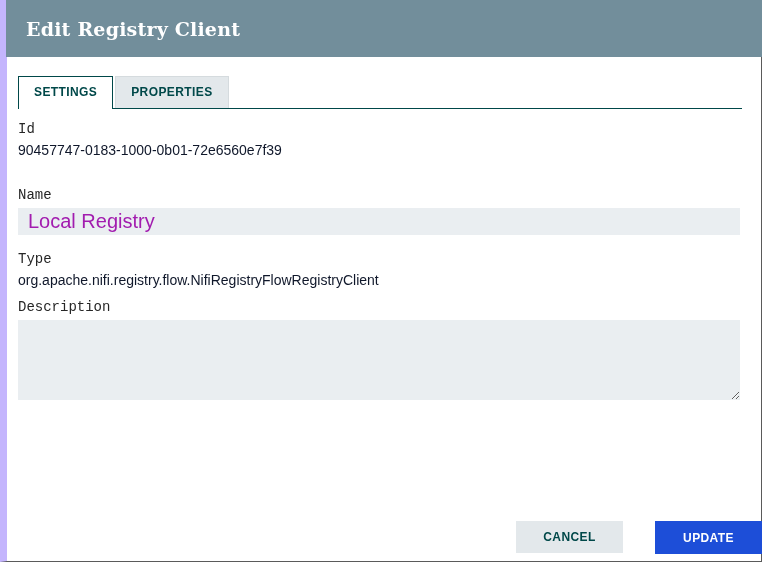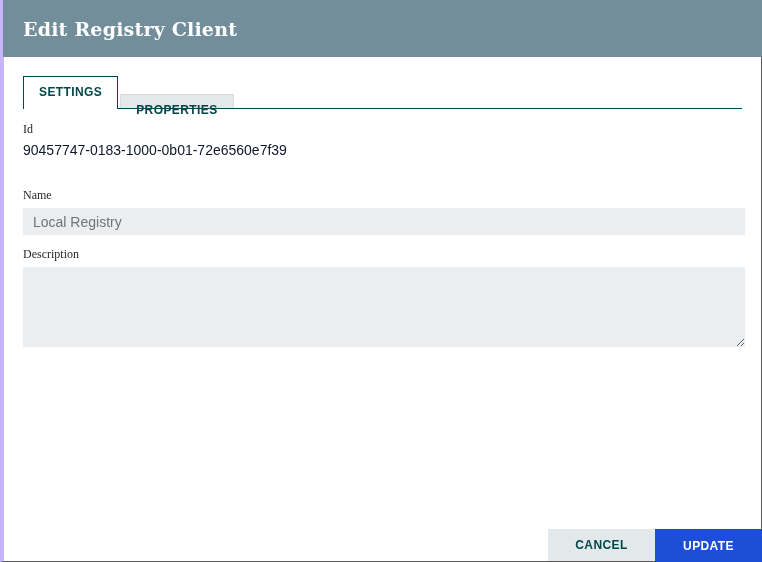--- a/index.html
+++ b/index.html
@@ -8,50 +8,50 @@
     font-family: "Liberation Sans", sans-serif;
     width: 762px;
     height: 562px;
     overflow: hidden;
   }
   .dialog {
     position: relative;
     width: 762px;
     height: 562px;
     background: #ffffff;
-    border-left: 4px solid #c4b5fd;
+    border-left: 7px solid #c4b5fd;
     border-right: 1px solid #5a5a5a;
     border-bottom: 1px solid #5a5a5a;
   }
   .dialog-header {
     height: 57px;
     background: #728E9B;
     display: flex;
     align-items: center;
     padding-left: 20px;
     margin: 0 -1px; 
     width: 762px;
   }
   .dialog-title {
     color: #ffffff;
     font-family: "DejaVu Serif", serif;
     font-weight: bold;
     font-size: 19px;
     letter-spacing: 0.2px;
   }
   .dialog-body {
-    padding: 19px 19px 0 19px;
+    padding: 19px 19px 0 11px;
   }
   .tabs {
     display: flex;
     align-items: flex-end;
     border-bottom: 1px solid #004849;
   }
   .tab {
-    height: 14px;
+    height: 32px;
     line-height: 30px;
     padding: 0 15px;
     min-width: 90px;
     text-align: center;
     font-size: 12px;
     font-weight: bold;
     letter-spacing: 0.4px;
     color: #004849;
     cursor: pointer;
     margin-right: 2px;
@@ -66,64 +66,65 @@
     z-index: 2;
   }
   .tab.inactive {
     background: #E3E8EB;
     border: 1px solid #d5dbde;
     border-bottom: none;
   }
   .panel { padding-top: 12px; }
   .field { margin-bottom: 11px; }
   .field-label {
-    font-family: Liberation Serif, serif;
-    font-size: 12px;
+    font-family: Liberation Mono, monospace;
+    font-size: 14px;
     color: #262626;
     line-height: 17px;
     margin-bottom: 4px;
   }
   .field-value {
     font-size: 14px;
     color: #0f172a;
     line-height: 16px;
   }
   .field-name { margin-top: 29px; }
   .field-type { margin-top: 16px; }
   .text-input {
     display: block;
     width: 722px;
     height: 27px;
     background: #EAEEF1;
     border: none;
     outline: none;
     padding: 0 10px;
     font-family: "Liberation Sans", sans-serif;
-    font-size: 14px;
-    color: #737373;
+    font-size: 20px;
+    color: #a21caf;
     margin-top: 1px;
   }
   .textarea-input {
     display: block;
     width: 722px;
     height: 80px;
     background: #EAEEF1;
     border: none;
     outline: none;
     resize: both;
     padding: 8px 10px;
     font-family: "Liberation Sans", sans-serif;
     font-size: 14px;
     color: #333333;
   }
   .dialog-footer {
     position: absolute;
     right: -1px;
-    bottom: 0;
+    bottom: 8px;
     display: flex;
+    gap: 32px;
   }
   .btn {
     height: 32px;
     width: 107px;
     border: none;
     font-family: "Liberation Sans", sans-serif;
     font-size: 12px;
     font-weight: bold;
     letter-spacing: 0.4px;
     cursor: pointer;
@@ -160,20 +161,24 @@
       <div class="field">
         <div class="field-label">Id</div>
         <div class="field-value">90457747-0183-1000-0b01-72e6560e7f39</div>
       </div>
 
       <div class="field field-name">
         <div class="field-label">Name</div>
         <input class="text-input" type="text" value="Local Registry" style="">
       </div>
 
+      <div class="field field-type">
+        <div class="field-label">Type</div>
+        <div class="field-value">org.apache.nifi.registry.flow.NifiRegistryFlowRegistryClient</div>
+      </div>
 
       <div class="field">
         <div class="field-label">Description</div>
         <textarea class="textarea-input" style=""></textarea>
       </div>
 
     </div>
   </div>
 
   <div class="dialog-footer">

